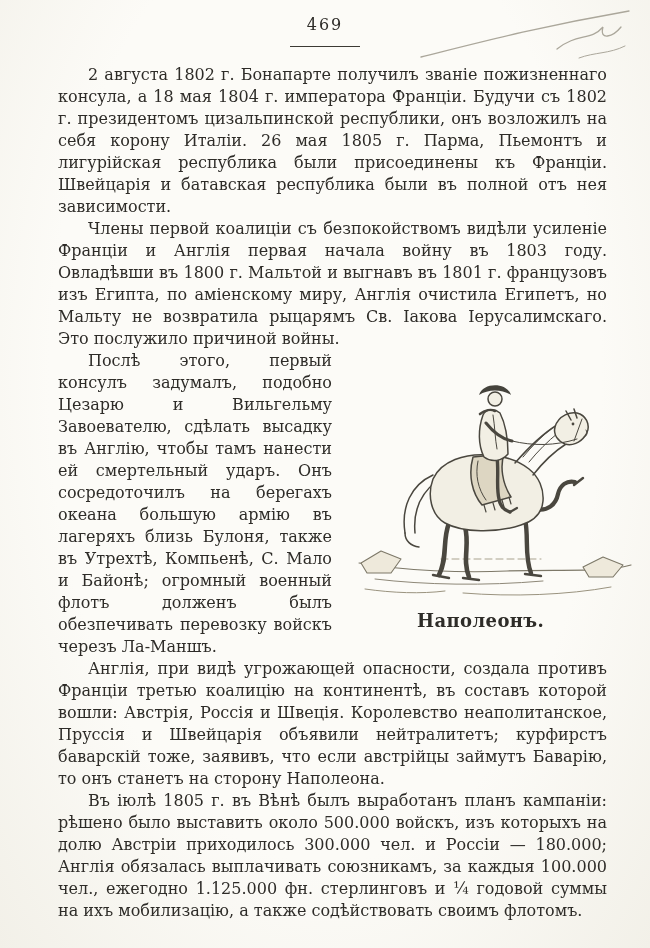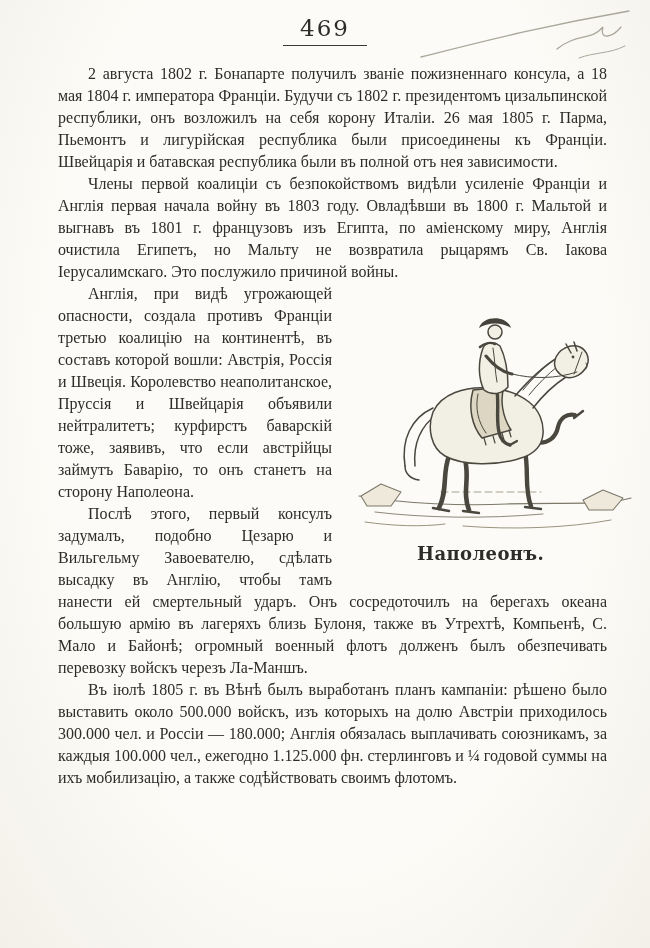--- a/index.html
+++ b/index.html
@@ -10,33 +10,33 @@
     position:relative;
     width:650px; height:948px;
     background:radial-gradient(ellipse at 50% 40%, #fcfbf7 60%, #f2f0e8 100%);
     color:#2e2c28;
     overflow:hidden;
   }
 
   .pagehead { text-align:center; padding-top:15px; }
   .pagenum {
     display:inline-block;
-    font-size:23px; letter-spacing:2px;
-    padding:0 17px 4px;
+    font-size:16px; letter-spacing:2px;
+    padding:0 17px 12px;
     border-bottom:1.4px solid #3c3a34;
   }
 
   .scribble { position:absolute; top:5px; right:16px; }
 
   .text {
     margin:17px 43px 0 58px;
     font-size:16px; line-height:22px;
     text-align:justify;
   }
-  .text p { text-indent:30px;font-family:Liberation Serif, serif; }
+  .text p { text-indent:30px; }
 
   .u { border-bottom:1.6px solid #45433c; padding-bottom:1px; }
 
   .engraving {
     float:right;
     width:296px;
     margin:3px -34px 4px 13px;
   }
   .engraving svg { display:block; width:100%; height:auto; }
   .engraving figcaption {
@@ -123,20 +123,20 @@
           <path d="M141 70 C 149 80 157 86 167 88" stroke-width="3"></path>
           <path d="M135 61 C 140 57 146 56 150 58" stroke-width="2.6"></path>
 
           <circle cx="150" cy="46" r="7" fill="#f2efe4"></circle>
           <path d="M134 42 C 138 29 162 29 166 42 C 157 36 143 36 134 42 Z" fill="#45433c" stroke="none"></path>
         </g>
       </svg>
       <figcaption>Наполеонъ.</figcaption>
     </figure>
 
+    <p>Послѣ этого, первый консулъ задумалъ, подобно Цезарю и Вильгельму Завоевателю, сдѣлать высадку въ Англію, чтобы тамъ нанести ей смертельный ударъ. Онъ сосредоточилъ на берегахъ океана большую армію въ лагеряхъ близь Булоня, также въ Утрехтѣ, Компьенѣ, С. Мало и Байонѣ; огромный военный флотъ долженъ былъ обезпечивать перевозку войскъ черезъ Ла-Маншъ.</p>
+
     <p>Англія, при видѣ угрожающей опасности, создала противъ Франціи третью коалицію на континентѣ, въ составъ которой вошли: Австрія, Россія и Швеція. Королевство неаполитанское, Пруссія и Швейцарія объявили нейтралитетъ; курфирстъ баварскій тоже, заявивъ, что если австрійцы займутъ Баварію, то онъ станетъ на сторону Наполеона.</p>
-
-    <p>Послѣ этого, первый консулъ задумалъ, подобно Цезарю и Вильгельму Завоевателю, сдѣлать высадку въ Англію, чтобы тамъ нанести ей смертельный ударъ. Онъ сосредоточилъ на берегахъ океана большую армію въ лагеряхъ близь Булоня, также въ Утрехтѣ, Компьенѣ, С. Мало и Байонѣ; огромный военный флотъ долженъ былъ обезпечивать перевозку войскъ черезъ Ла-Маншъ.</p>
 
     <p>Въ іюлѣ 1805 г. въ Вѣнѣ былъ выработанъ планъ кампаніи: рѣшено было выставить около 500.000 войскъ, изъ которыхъ на долю Австріи приходилось 300.000 чел. и Россіи — 180.000; Англія обязалась выплачивать союзникамъ, за каждыя 100.000 чел., ежегодно 1.125.000 фн. стерлинговъ и ¼ годовой суммы на ихъ мобилизацію, а также содѣйствовать своимъ флотомъ.</p>
 
   </main>
 </div>
 
 </body></html>

